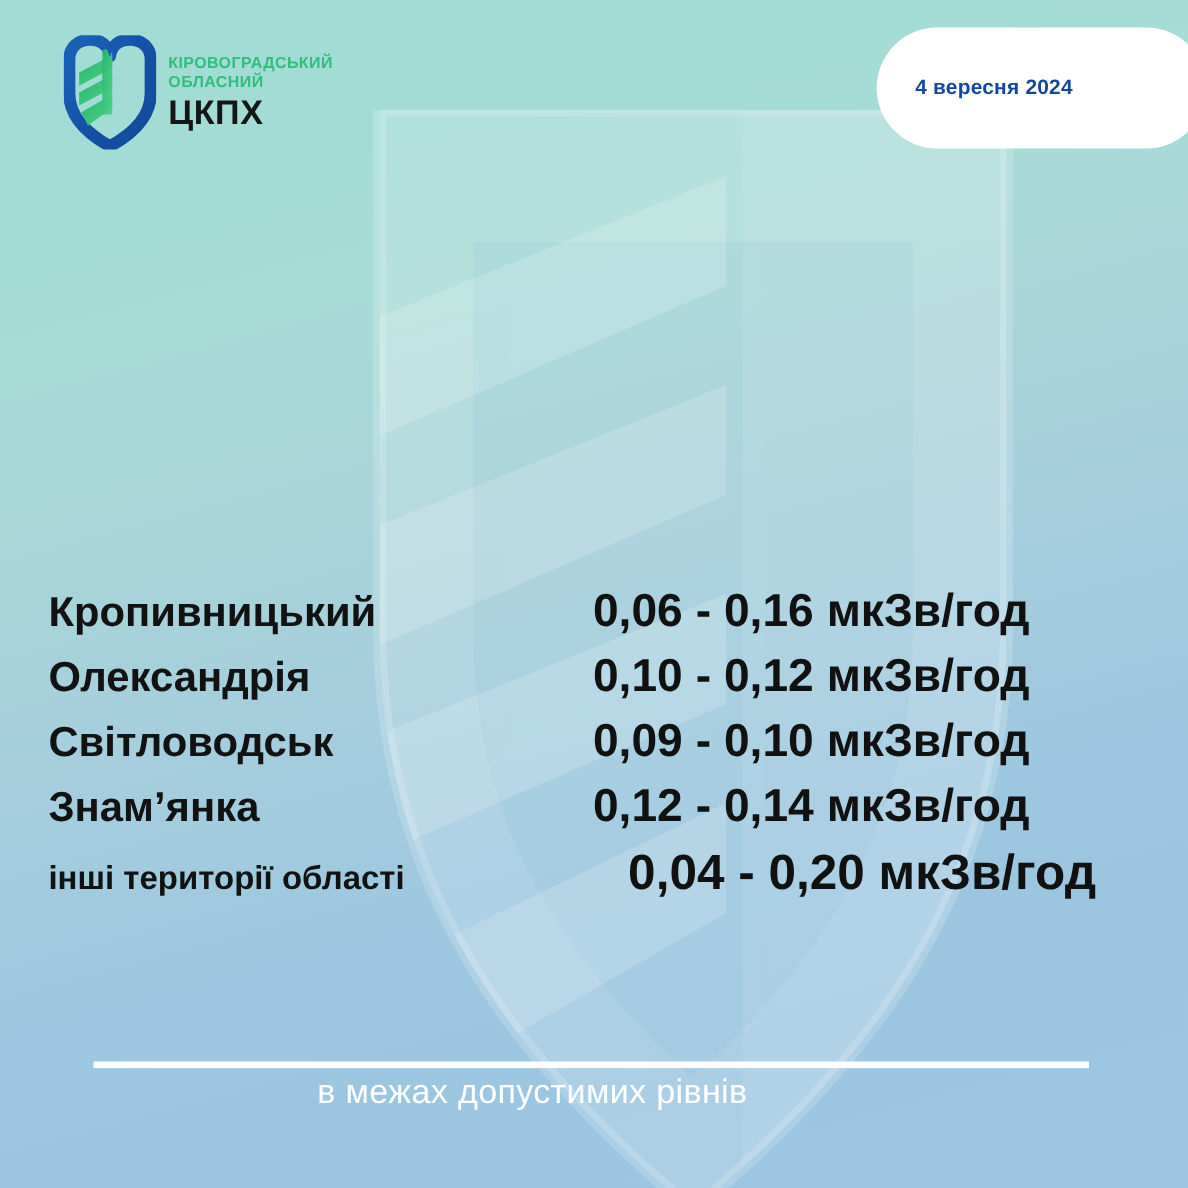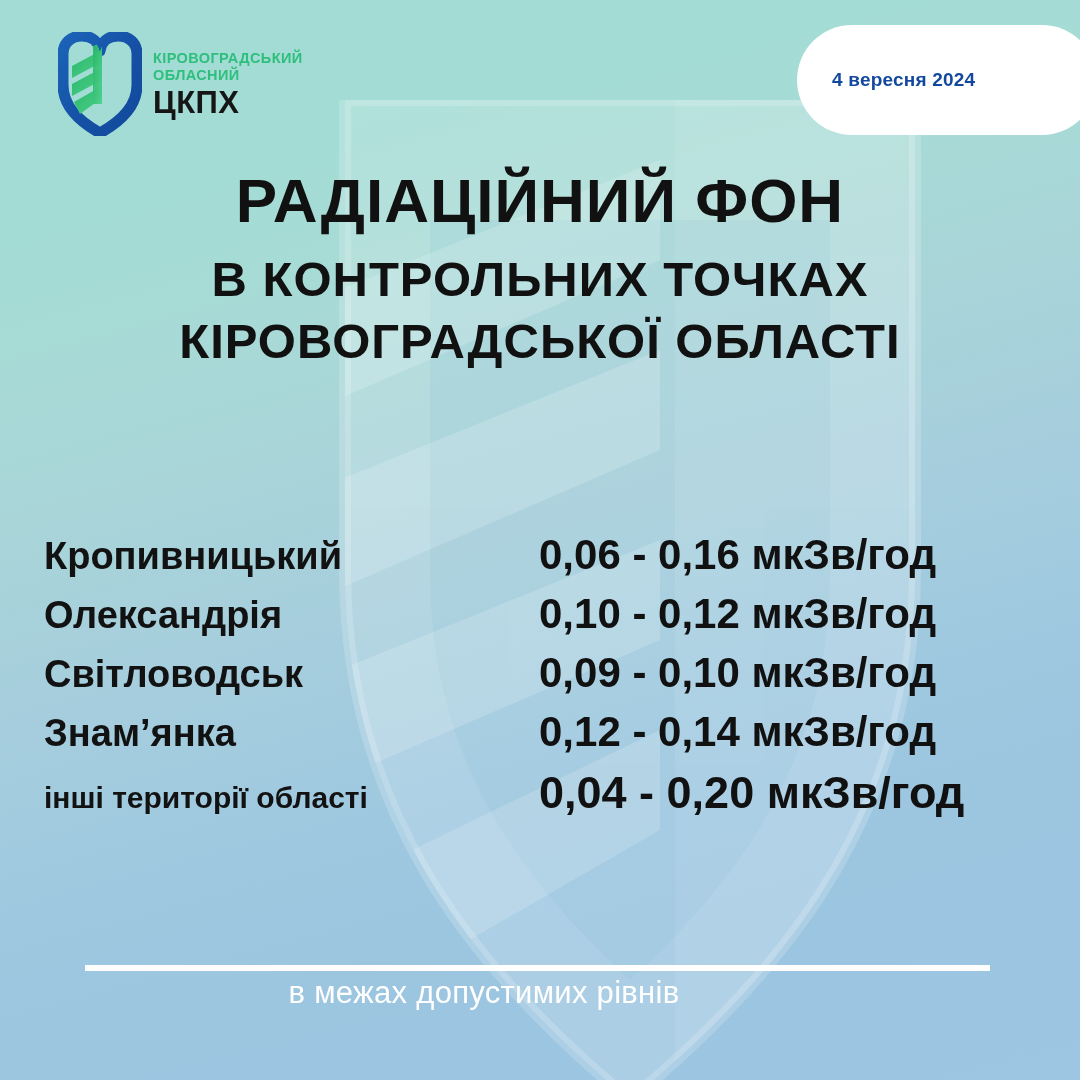--- a/index.html
+++ b/index.html
@@ -98,21 +98,21 @@
   .row .loc{
     width:495px; flex:0 0 495px;
     font-size:38px; font-weight:bold; color:#121212;
     white-space:nowrap;
   }
   .row .val{
     font-size:42px; font-weight:bold; color:#111111;
     white-space:nowrap;
   }
   
-  .row.other{ height:60px; }
+  .row.other{ height:60px;gap:32px; }
   .row.other .loc{ font-size:30px; }
   .row.other .val{ font-size:45px; }
 
   
   .footer-rule{
     position:absolute; left:85px; top:965px;
     width:905px; height:6px; background:#ffffff;
   }
   .footer-note{
     position:absolute; left:0; top:975px; width:968px;
@@ -204,25 +204,20 @@
       <span class="logo-line1">КІРОВОГРАДСЬКИЙ</span>
       <span class="logo-line2">ОБЛАСНИЙ</span>
       <span class="logo-abbr">ЦКПХ</span>
     </span>
   </div>
 
   <div class="date-pill">
     <span>4 вересня 2024</span>
   </div>
 
-  <div class="title">
-    <span class="t1">РАДІАЦІЙНИЙ ФОН</span>
-    <span class="t2">В КОНТРОЛЬНИХ ТОЧКАХ</span>
-    <span class="t3">КІРОВОГРАДСЬКОЇ ОБЛАСТІ</span>
-  </div>
 
   <div class="table">
     <div class="row">
       <span class="loc">Кропивницький</span>
       <span class="val">0,06 - 0,16 мкЗв/год</span>
     </div>
     <div class="row">
       <span class="loc">Олександрія</span>
       <span class="val">0,10 - 0,12 мкЗв/год</span>
     </div>

